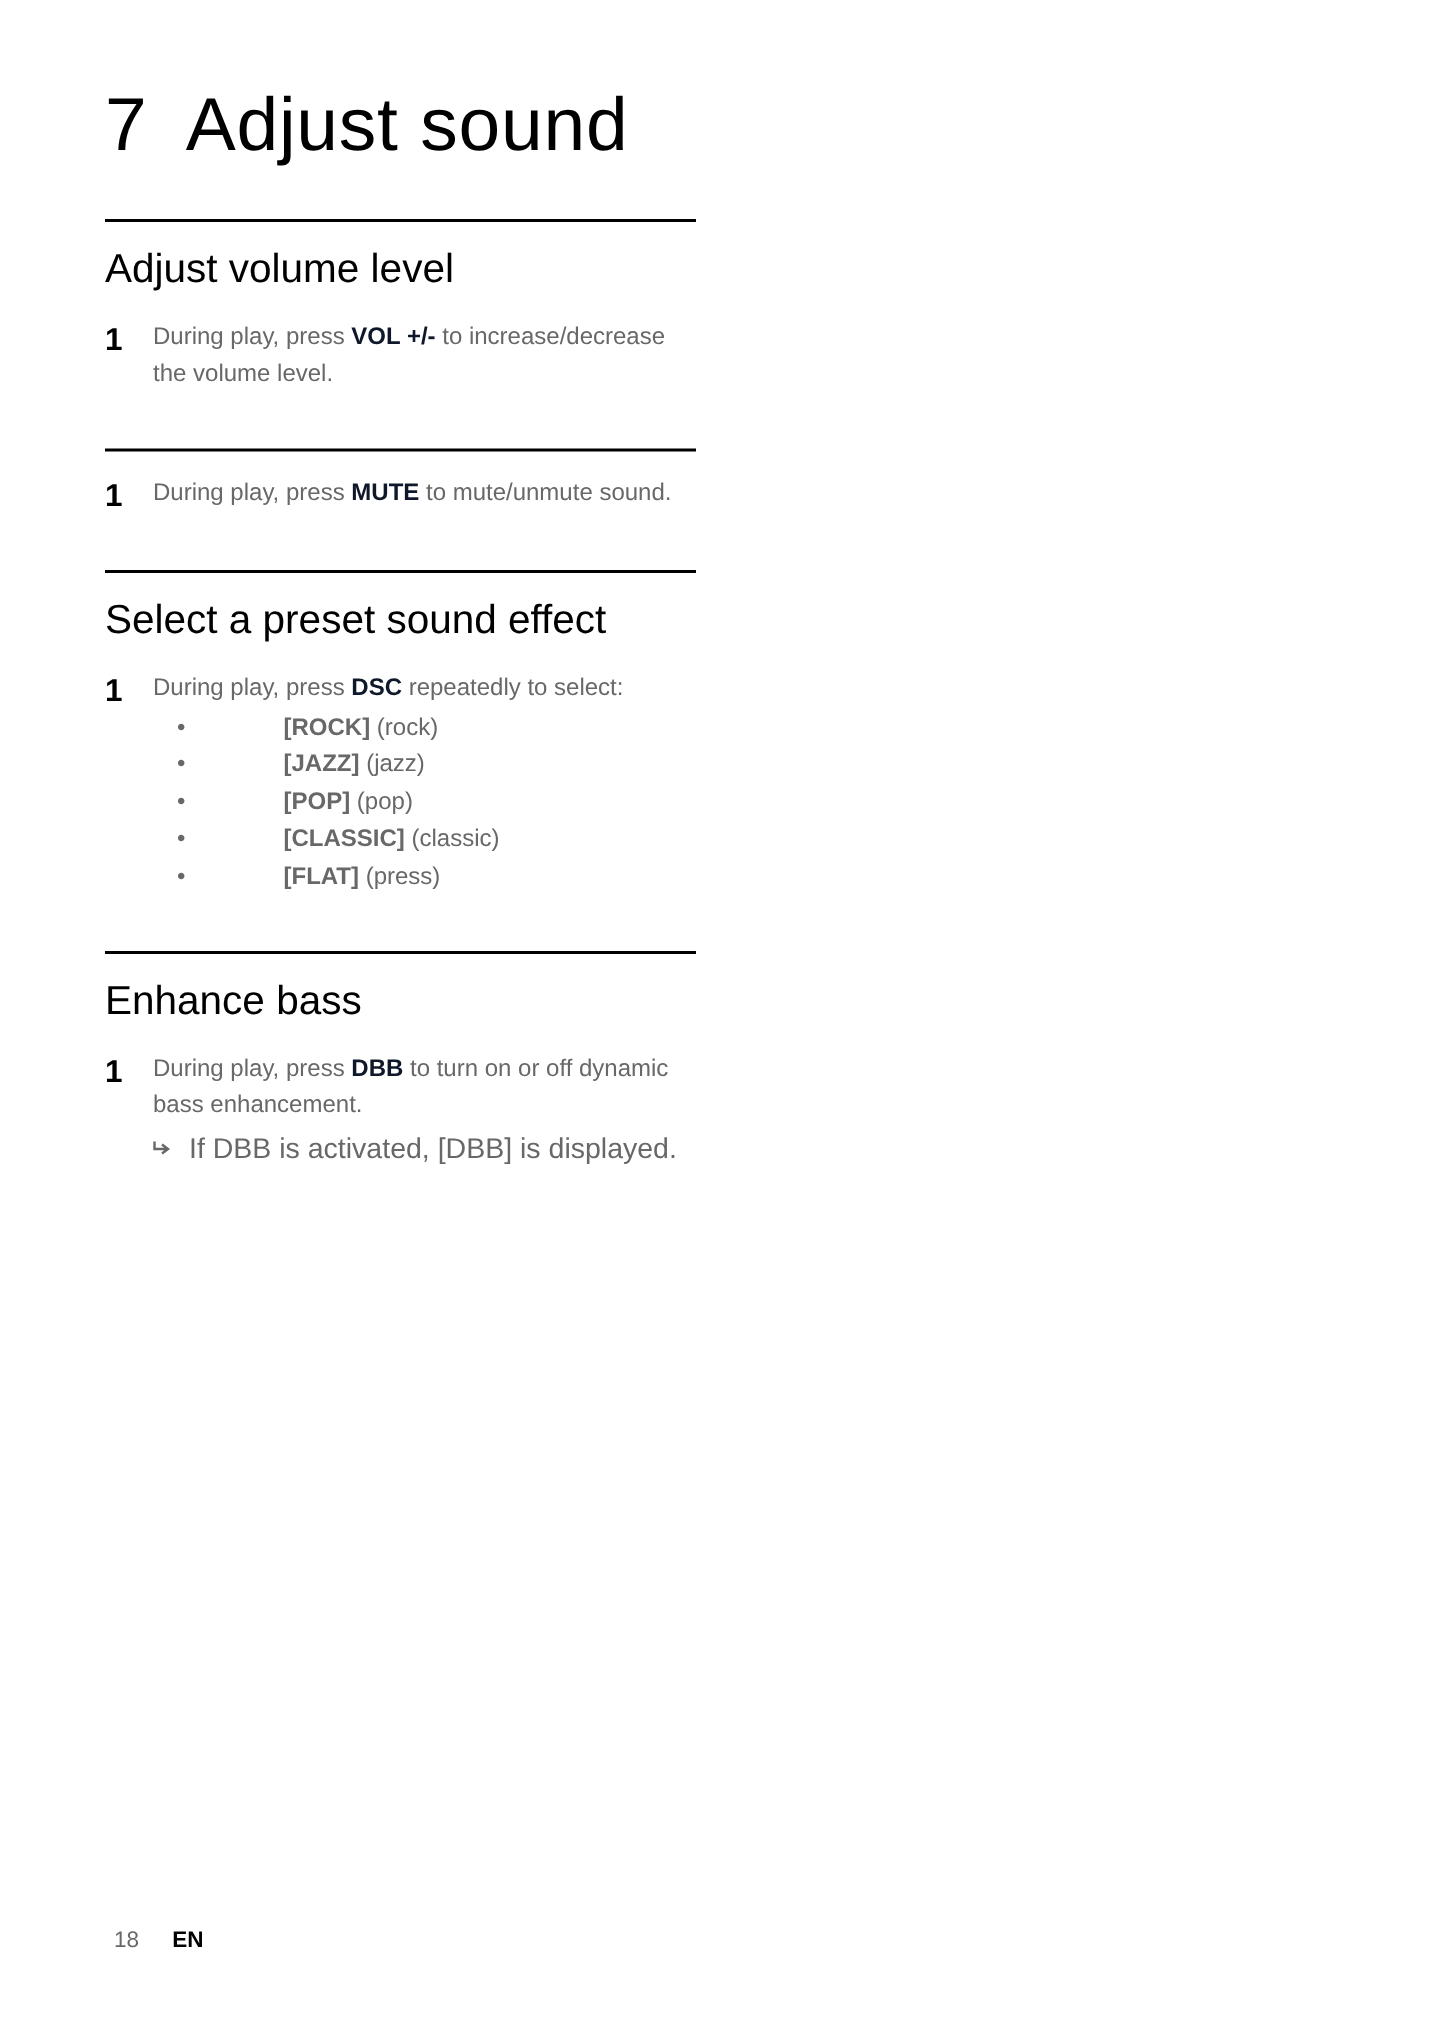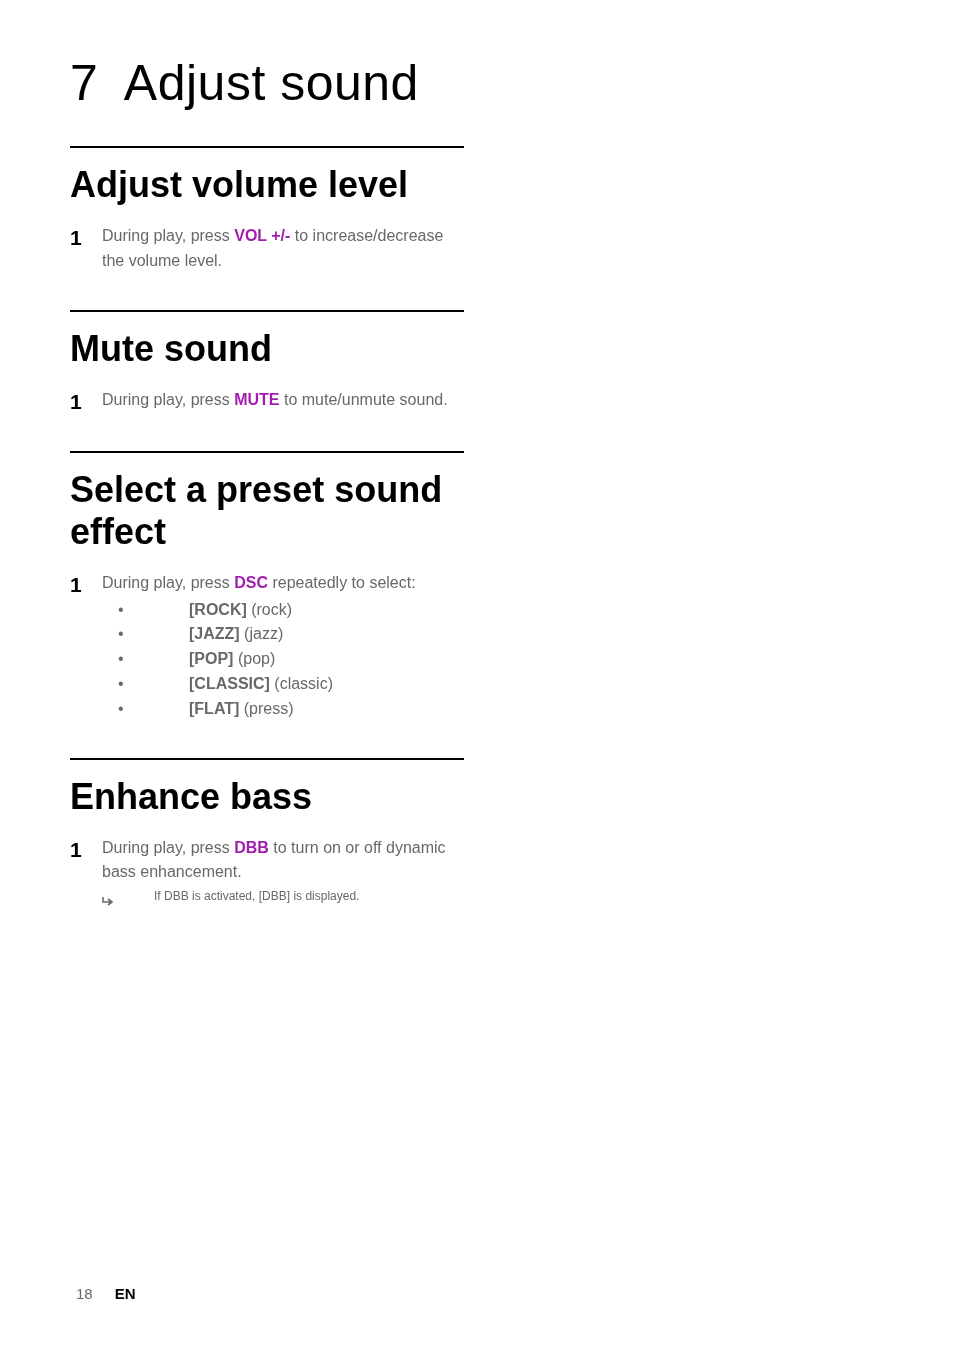--- a/index.html
+++ b/index.html
@@ -29,22 +29,22 @@
     }
     .column {
       width: 394px;
     }
     .section {
       border-top: 2.5px solid #000;
       padding-top: 16px;
       margin-bottom: 36px;
     }
     .section-title {
-      font-size: 36px;
-      font-weight: 700;
+      font-size: 27px;
+      font-weight: 400;
       color: #000;
       margin-bottom: 18px;
     }
     .step {
       display: flex;
       align-items: flex-start;
       margin-bottom: 4px;
     }
     .step-num {
       font-size: 21px;
@@ -55,21 +55,21 @@
       line-height: 1.3;
     }
     .step-body {
       font-size: 16px;
       font-weight: 400;
       color: #686868;
       line-height: 1.55;
       flex: 1;
     }
     .strong {
-      color: #a21caf;
+      color: #0f172a;
       font-weight: 700;
     }
     .opt-list {
       list-style: none;
       padding-left: 0;
       margin-top: 2px;
     }
     .opt-list li {
       font-size: 16px;
       color: #686868;
@@ -98,24 +98,23 @@
     .result-arrow {
       width: 24px;
       flex-shrink: 0;
       padding-top: 4px;
     }
     .result-arrow svg {
       width: 14px;
       height: 12px;
     }
     .result-text {
-      font-size: 12px;
+      font-size: 19px;
       color: #686868;
       line-height: 1.55;
-      margin-left: 28px;
     }
     .footer {
       position: absolute;
       bottom: 48px;
       left: 76px;
       font-size: 15px;
     }
     .footer .pno {
       color: #686868;
       margin-right: 18px;
@@ -138,21 +137,20 @@
       <h2 class="section-title">Adjust volume level</h2>
       <div class="step">
         <div class="step-num">1</div>
         <div class="step-body">
           <span>During play, press </span><span class="strong">VOL +/-</span><span> to increase/decrease the volume level.</span>
         </div>
       </div>
     </div>
 
     <div class="section">
-      <h2 class="section-title">Mute sound</h2>
       <div class="step">
         <div class="step-num">1</div>
         <div class="step-body">
           <span>During play, press </span><span class="strong">MUTE</span><span> to mute/unmute sound.</span>
         </div>
       </div>
     </div>
 
     <div class="section">
       <h2 class="section-title">Select a preset sound effect</h2>

